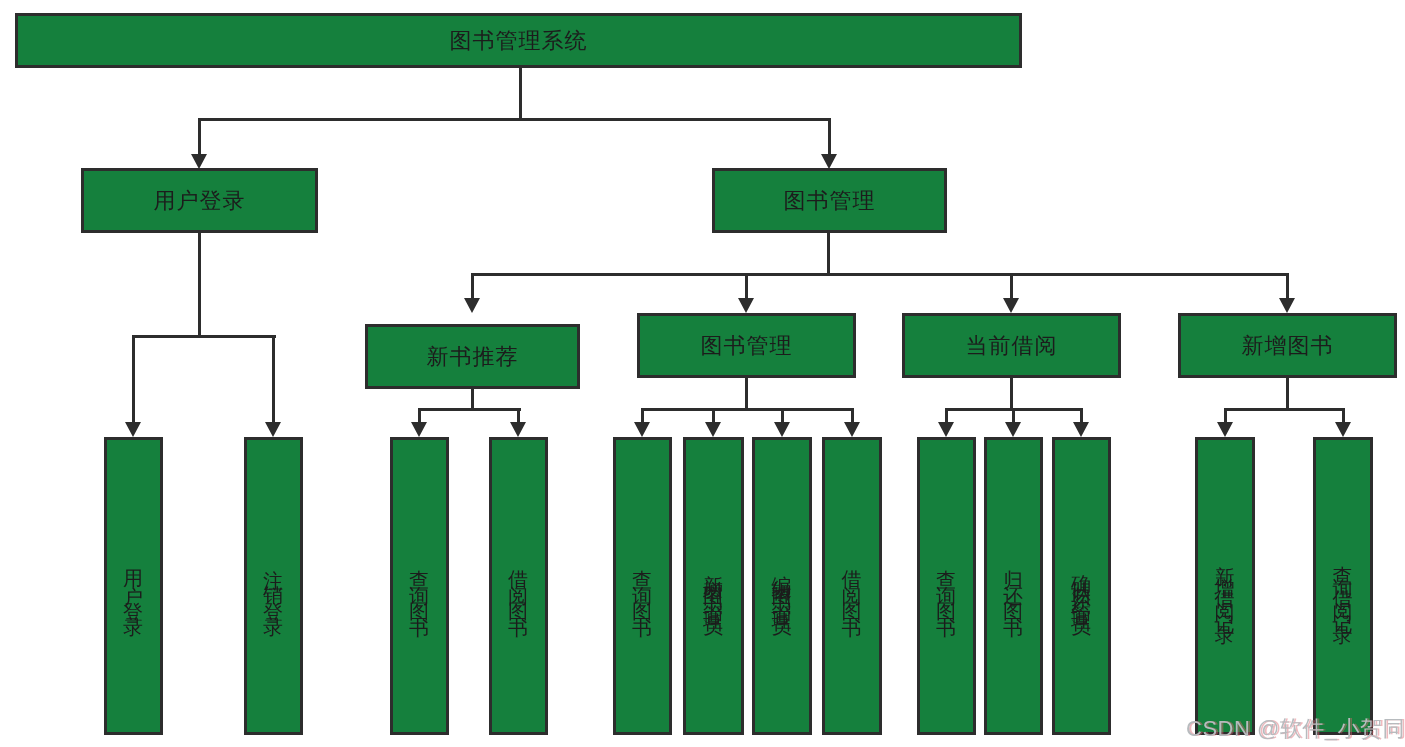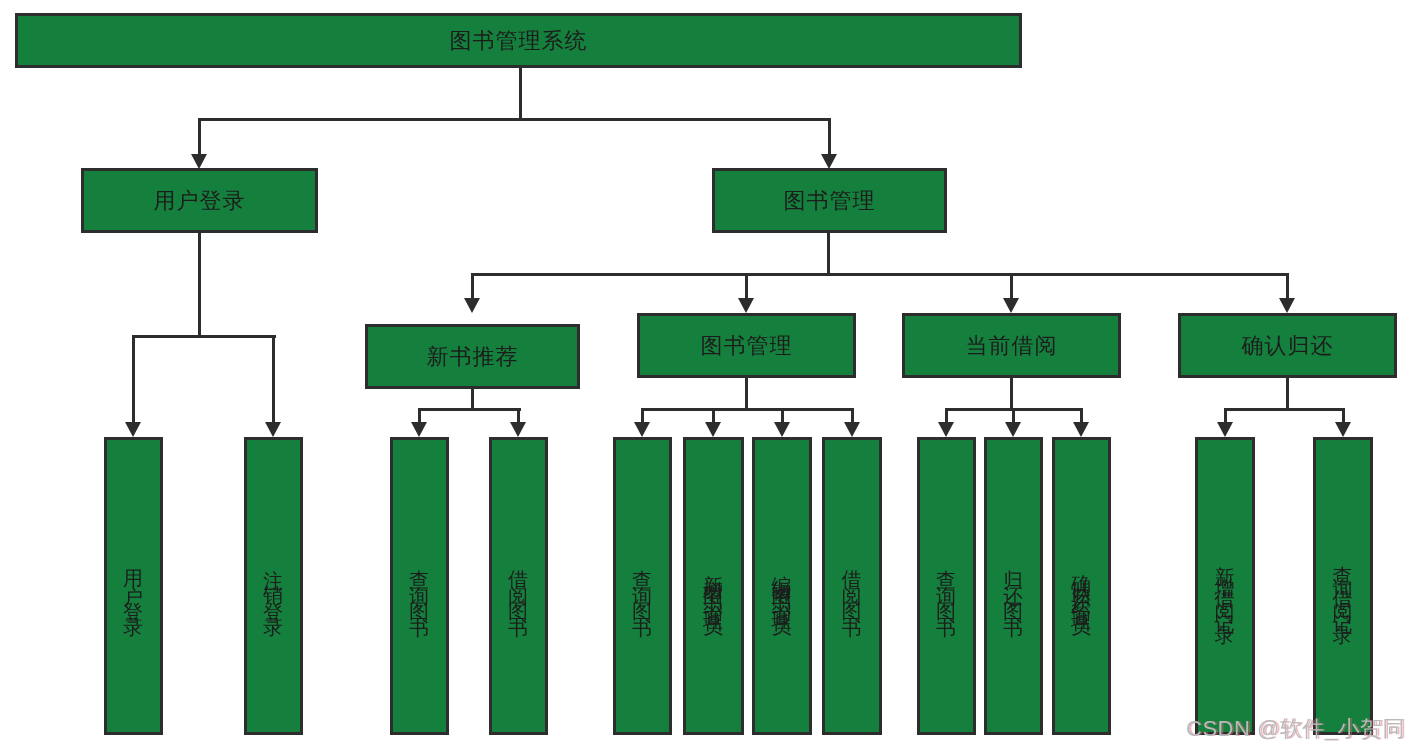--- a/index.html
+++ b/index.html
@@ -69,21 +69,21 @@
 
 <div class="node" style="left:637px;top:313px;width:219px;height:65px;">
   <span>图书管理</span>
 </div>
 
 <div class="node" style="left:902px;top:313px;width:219px;height:65px;">
   <span>当前借阅</span>
 </div>
 
 <div class="node" style="left:1178px;top:313px;width:219px;height:65px;">
-  <span>确认归还</span>
+  <span>新增图书</span>
 </div>
 
 <div class="node leaf" style="left:104px;top:437px;width:59px;height:298px;">
   <span class="vtext len4">用户登录</span>
 </div>
 <div class="node leaf" style="left:244px;top:437px;width:59px;height:298px;">
   <span class="vtext len4">注销登录</span>
 </div>
 
 <div class="node leaf" style="left:390px;top:437px;width:59px;height:298px;">

